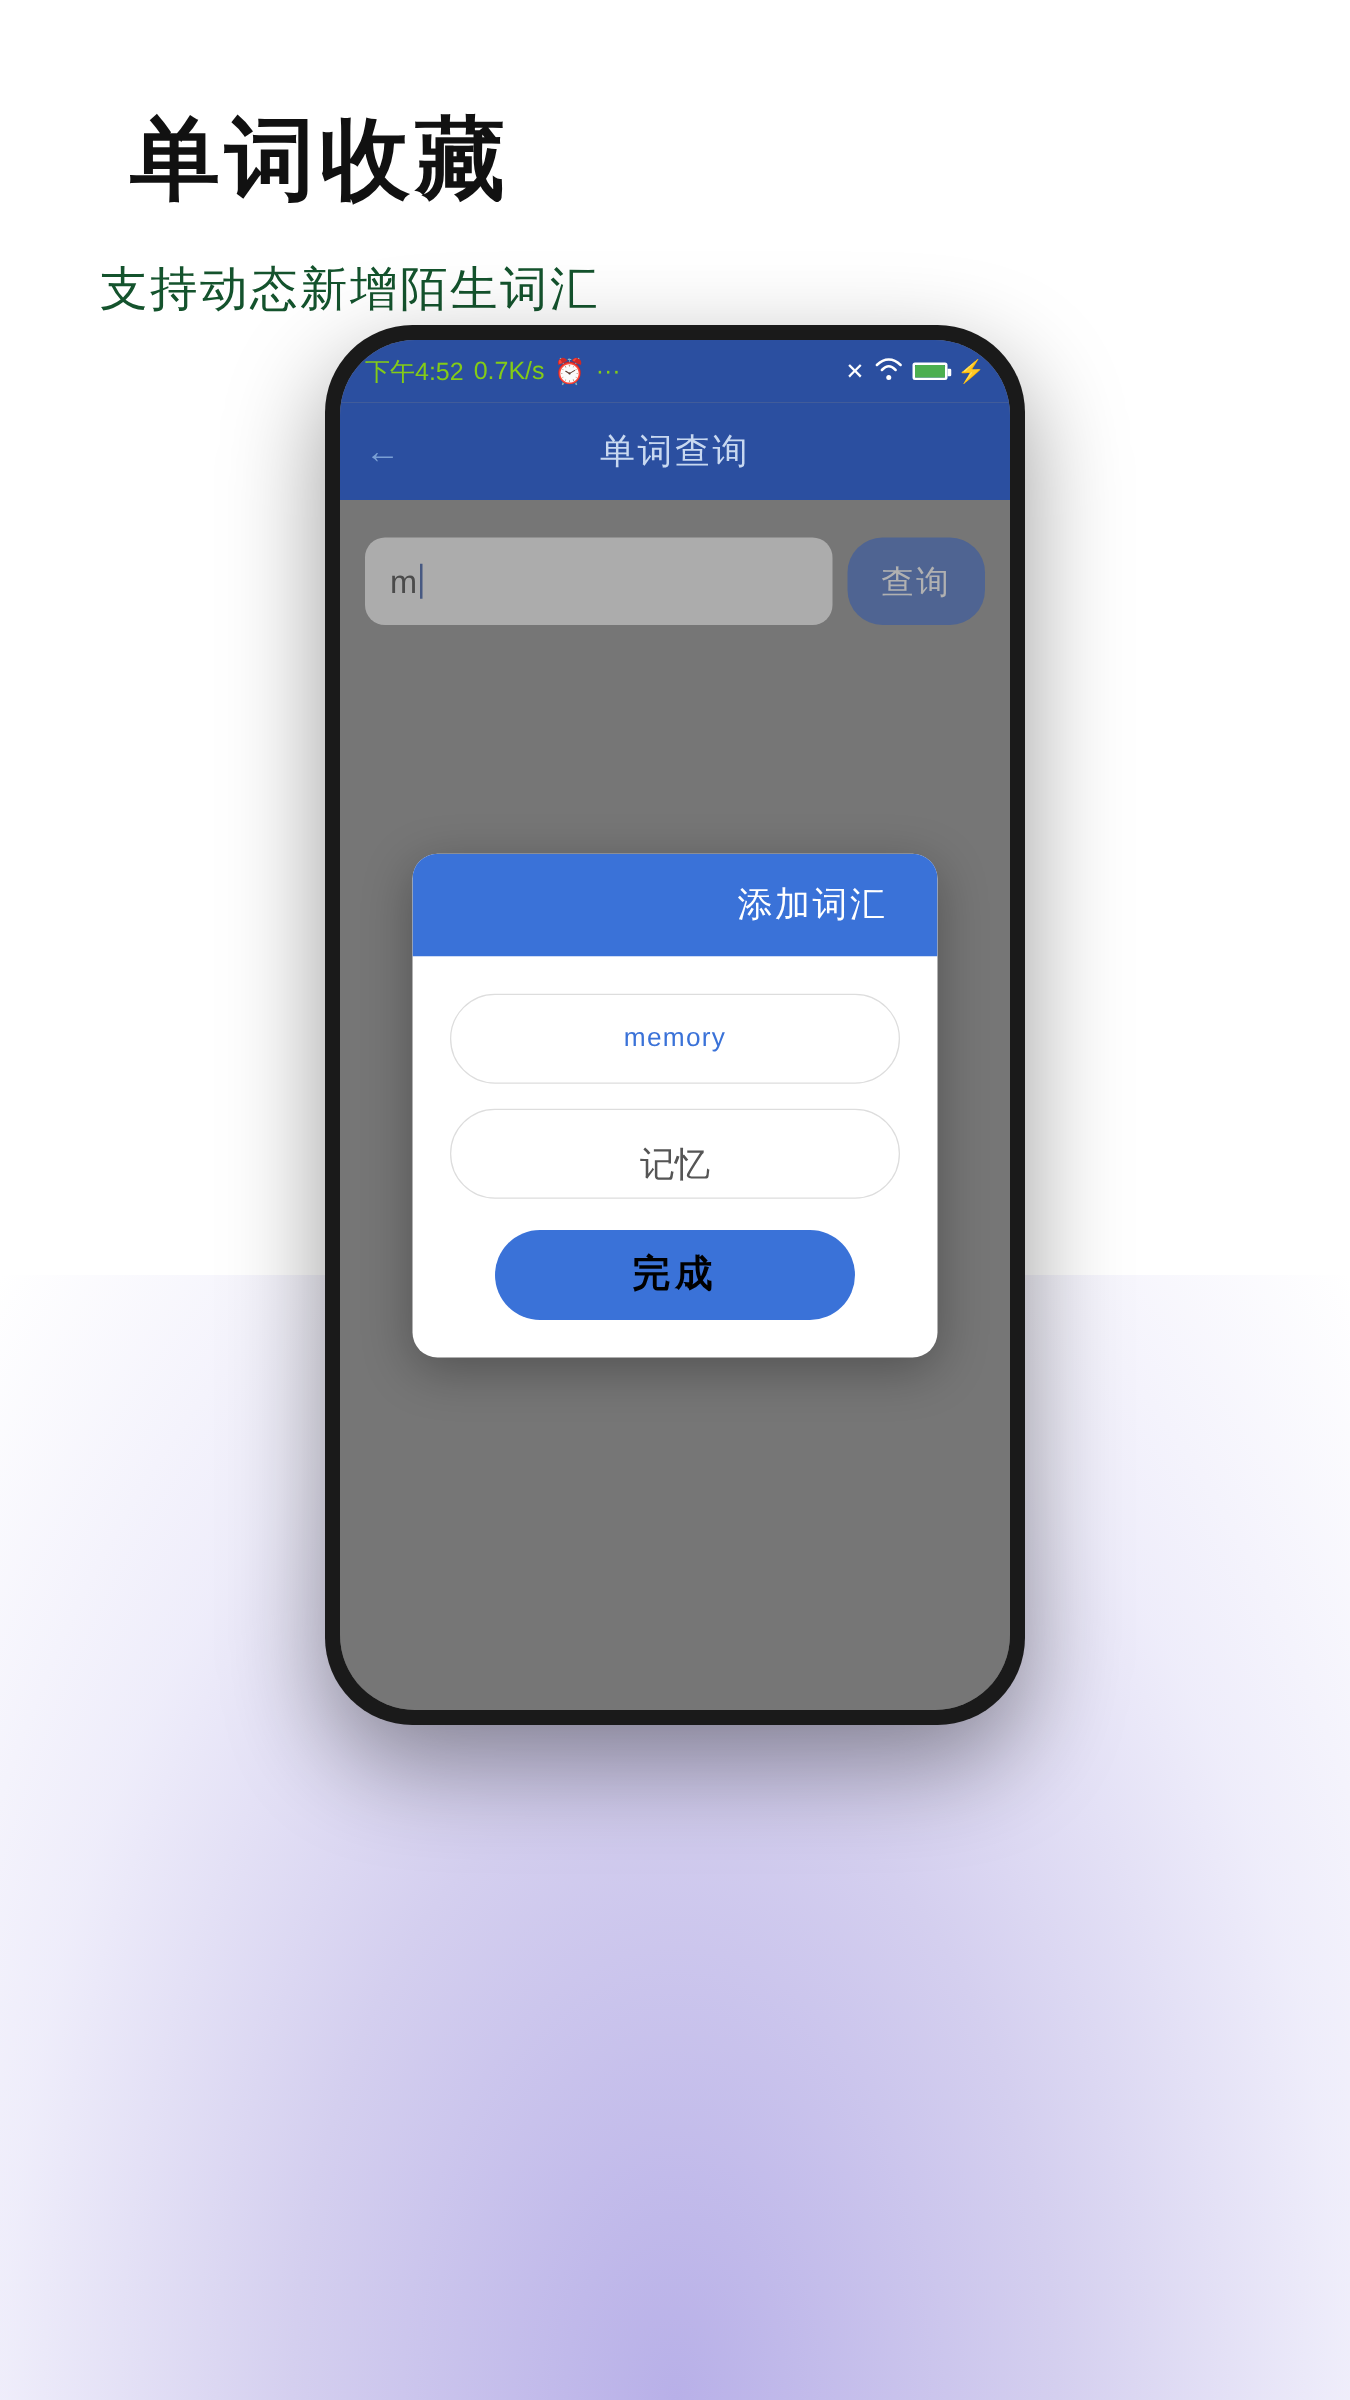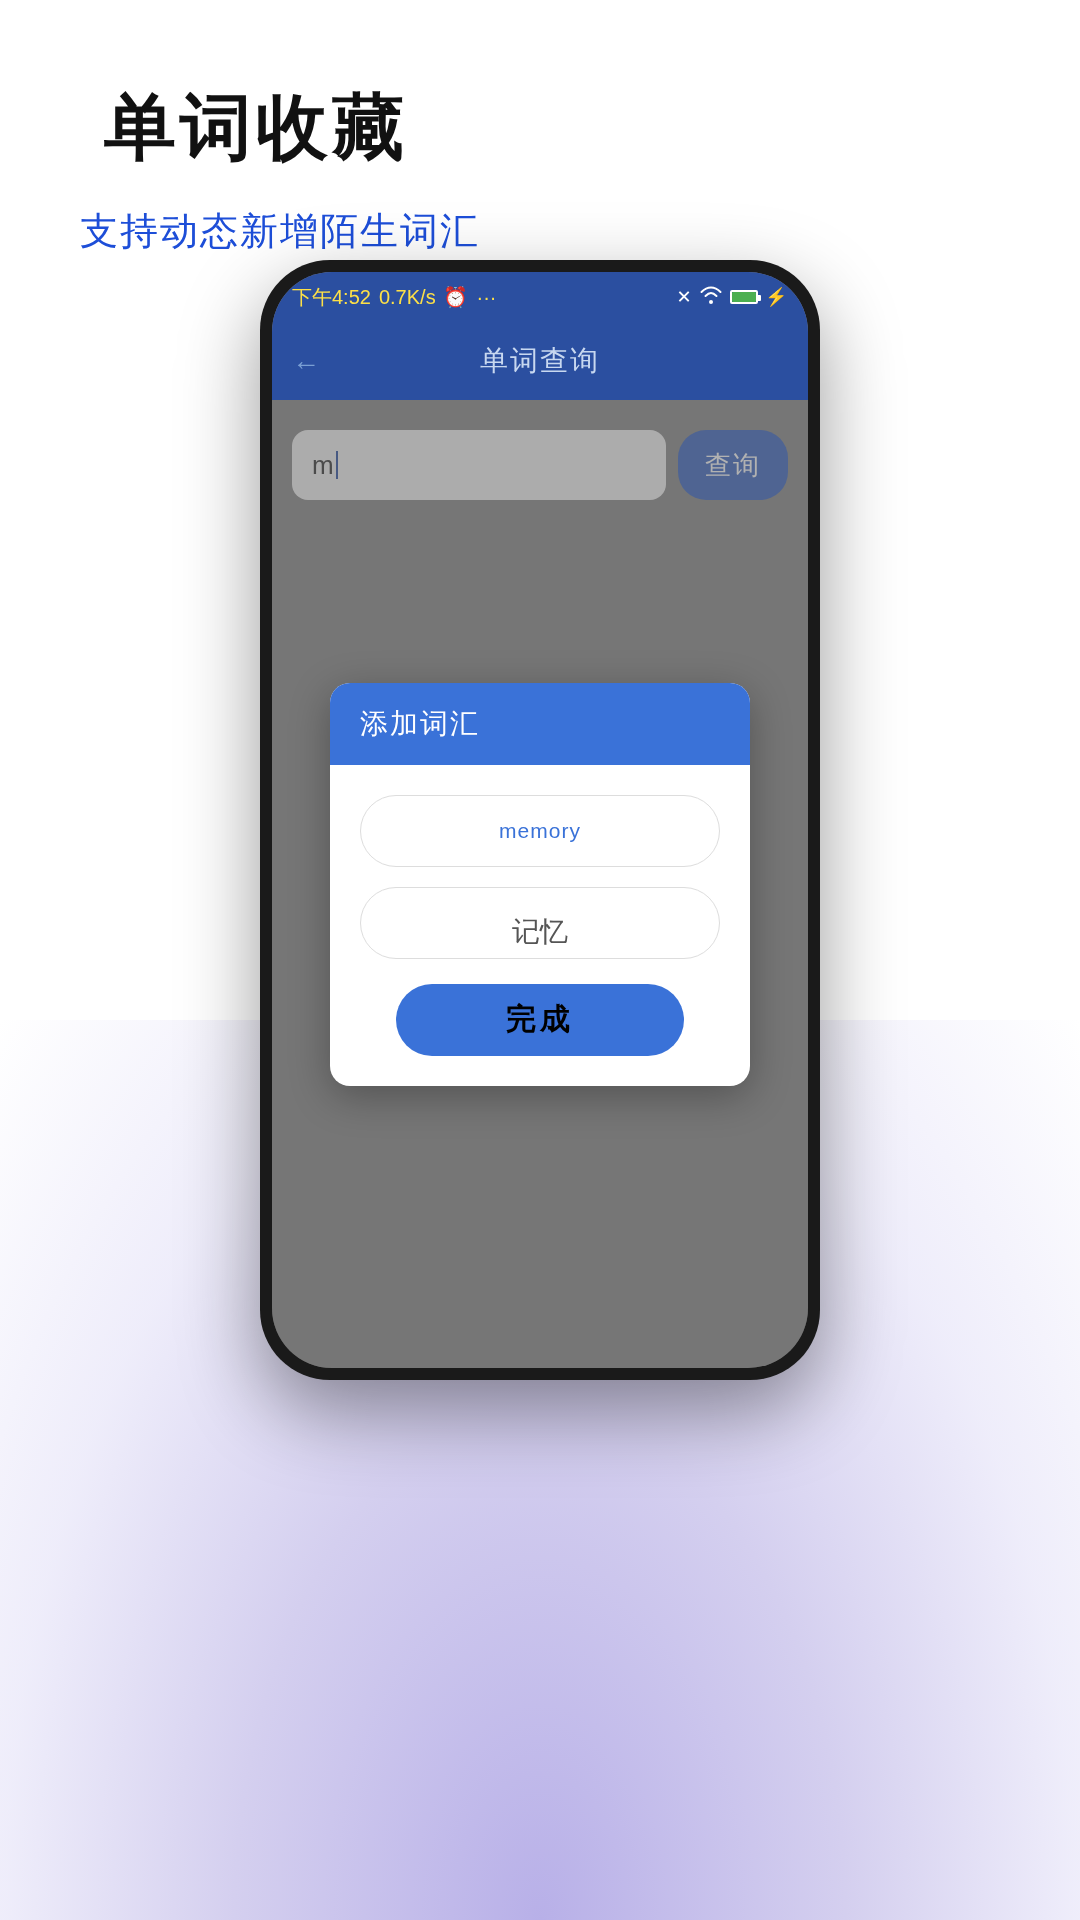--- a/index.html
+++ b/index.html
@@ -32,21 +32,21 @@
     .page-title {
       font-size: 72px;
       font-weight: 700;
       color: #111;
       letter-spacing: 4px;
       margin-bottom: 30px;
       margin-left: 24px;
     }
     .page-subtitle {
       font-size: 38px;
-      color: #1d4ed8;
+      color: #14532d;
       letter-spacing: 2px;
     }
 
     
     .phone-wrapper {
       position: absolute;
       top: 260px;
       left: 50%;
       transform: translateX(-50%);
       width: 560px;
@@ -80,21 +80,21 @@
     .status-bar {
       height: 50px;
       background: #2b4fa0;
       display: flex;
       align-items: center;
       justify-content: space-between;
       padding: 0 20px;
     }
     .status-left {
       font-size: 20px;
-      color: #fde047;
+      color: #84cc16;
       display: flex;
       align-items: center;
       gap: 8px;
     }
     .status-right {
       display: flex;
       align-items: center;
       gap: 8px;
     }
     .status-icon {
@@ -215,22 +215,22 @@
     .dialog-box {
       background: white;
       border-radius: 20px;
       width: 420px;
       overflow: hidden;
       box-shadow: 0 10px 40px rgba(0,0,0,0.3);
     }
 
     .dialog-title-bar {
       background: #3a72d8;
-      padding: 22px 30px;
-      text-align: left;
+      padding: 22px 40px;
+      text-align: right;
     }
     .dialog-title-text {
       color: white;
       font-size: 28px;
       letter-spacing: 2px;
     }
 
     .dialog-body {
       padding: 30px 30px 30px 30px;
       display: flex;

